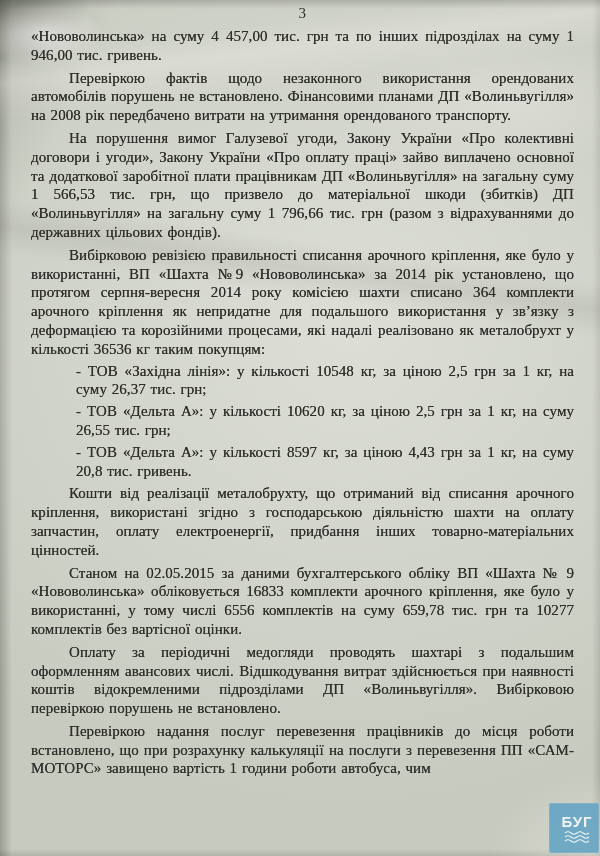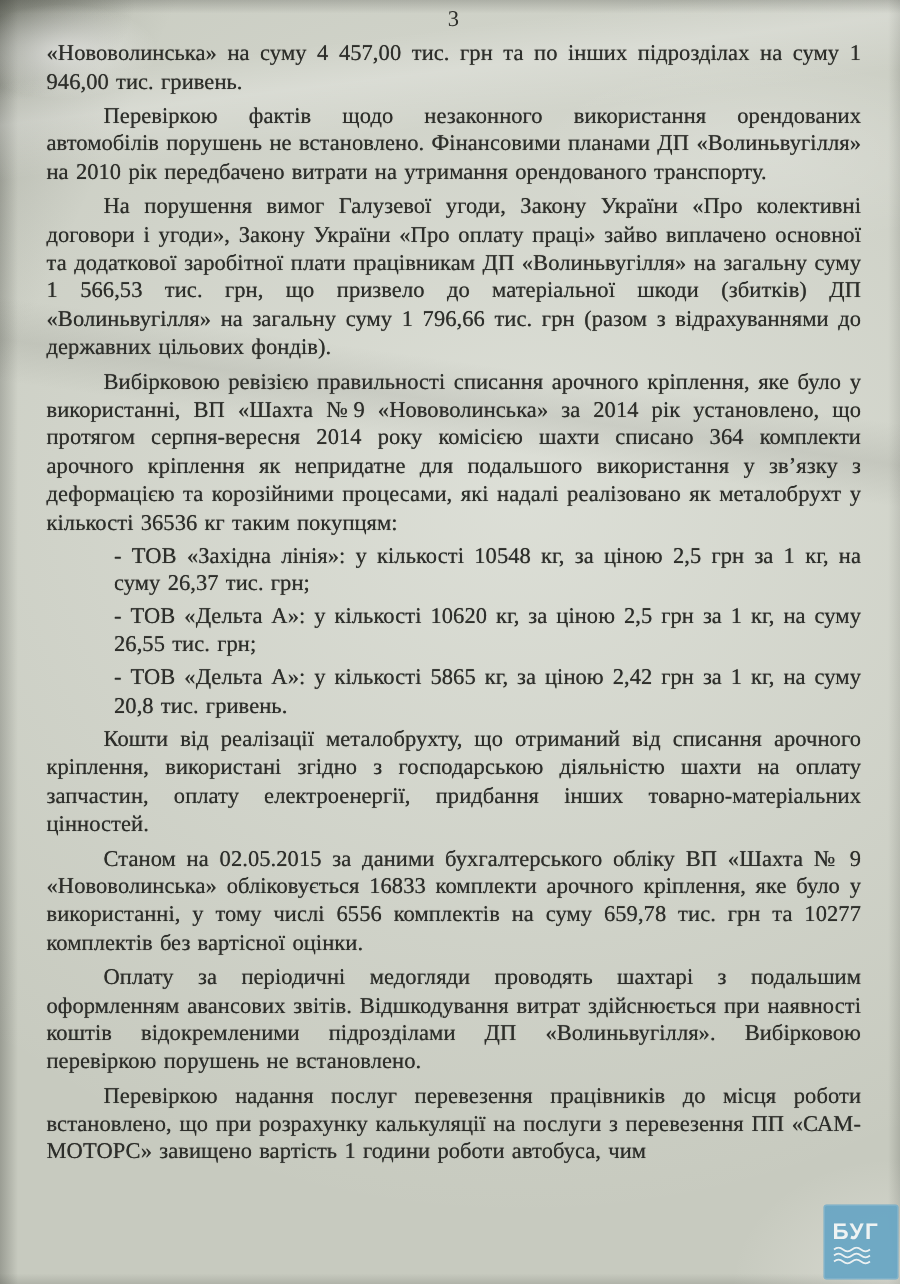--- a/index.html
+++ b/index.html
@@ -63,20 +63,21 @@
   .item { margin-top: 3px; margin-left: 45px; }
   .watermark {
     position: absolute;
     right: 1px; bottom: 3px;
     width: 50px; height: 50px;
     background: var(--wm-blue);
     opacity: 0.93;
     border-radius: 2px;
     display: flex;
     flex-direction: column;
+    align-items: center;
     justify-content: center;
     box-shadow: inset 0 0 0 1px rgba(255,255,255,0.12);
   }
   .wm-text {
     font-family: "Liberation Sans", "DejaVu Sans", sans-serif;
     font-weight: bold;
     font-size: 15px;
     letter-spacing: 1px;
     color: #f2f6f7;
     margin-left: 6px;
@@ -85,31 +86,31 @@
   .wm-waves { display: block; margin-left: 6px; }
 </style>
 </head>
 <body>
 
 <div class="scan">
   <div class="content">
     <div class="page-number">3</div>
 
     <p class="para no-indent">«Нововолинська» на суму 4 457,00 тис. грн та по інших підрозділах на суму 1 946,00 тис. гривень.</p>
-    <p class="para">Перевіркою фактів щодо незаконного використання орендованих автомобілів порушень не встановлено. Фінансовими планами ДП «Волиньвугілля» на 2010 рік передбачено витрати на утримання орендованого транспорту.</p>
+    <p class="para">Перевіркою фактів щодо незаконного використання орендованих автомобілів порушень не встановлено. Фінансовими планами ДП «Волиньвугілля» на 2008 рік передбачено витрати на утримання орендованого транспорту.</p>
     <p class="para">На порушення вимог Галузевої угоди, Закону України «Про колективні договори і угоди», Закону України «Про оплату праці» зайво виплачено основної та додаткової заробітної плати працівникам ДП «Волиньвугілля» на загальну суму 1 566,53 тис. грн, що призвело до матеріальної шкоди (збитків) ДП «Волиньвугілля» на загальну суму 1 796,66 тис. грн (разом з відрахуваннями до державних цільових фондів).</p>
     <p class="para">Вибірковою ревізією правильності списання арочного кріплення, яке було у використанні, ВП «Шахта №9 «Нововолинська» за 2014 рік установлено, що протягом серпня-вересня 2014 року комісією шахти списано 364 комплекти арочного кріплення  як непридатне для подальшого використання у зв’язку з деформацією та корозійними процесами, які надалі реалізовано як металобрухт у кількості 36536 кг таким покупцям:</p>
 
     <p class="para no-indent item">- ТОВ «Західна лінія»: у кількості 10548 кг, за ціною 2,5 грн за 1 кг, на суму 26,37 тис. грн;</p>
     <p class="para no-indent item">- ТОВ «Дельта А»: у кількості 10620 кг, за ціною 2,5 грн за 1 кг, на суму 26,55 тис. грн;</p>
-    <p class="para no-indent item">- ТОВ «Дельта А»: у кількості 5865 кг, за ціною 2,42 грн за 1 кг, на суму 20,8 тис. гривень.</p>
+    <p class="para no-indent item">- ТОВ «Дельта А»: у кількості 8597 кг, за ціною 4,43 грн за 1 кг, на суму 20,8 тис. гривень.</p>
 
     <p class="para">Кошти від реалізації металобрухту, що отриманий від списання арочного кріплення, використані згідно з господарською діяльністю шахти на оплату запчастин, оплату електроенергії, придбання інших товарно-матеріальних цінностей.</p>
     <p class="para">Станом на 02.05.2015 за даними бухгалтерського обліку ВП «Шахта № 9 «Нововолинська» обліковується 16833 комплекти арочного кріплення, яке було у використанні, у тому числі 6556 комплектів на суму 659,78 тис. грн та 10277 комплектів без вартісної оцінки.</p>
-    <p class="para">Оплату за періодичні медогляди проводять шахтарі з подальшим оформленням авансових звітів. Відшкодування витрат здійснюється при наявності коштів відокремленими підрозділами ДП «Волиньвугілля». Вибірковою перевіркою порушень не встановлено.</p>
+    <p class="para">Оплату за періодичні медогляди проводять шахтарі з подальшим оформленням авансових числі. Відшкодування витрат здійснюється при наявності коштів відокремленими підрозділами ДП «Волиньвугілля». Вибірковою перевіркою порушень не встановлено.</p>
     <p class="para">Перевіркою надання послуг перевезення працівників до місця роботи встановлено, що при розрахунку калькуляції на послуги з перевезення ПП «САМ-МОТОРС» завищено вартість 1 години роботи автобуса, чим</p>
   </div>
 
   <div class="watermark">
     <span class="wm-text">БУГ</span>
     <svg class="wm-waves" width="26" height="13" viewBox="0 0 26 13">
       <path d="M1 2 q3 -2.4 6 0 t6 0 t6 0 t6 0" fill="none" stroke="#eef4f6" stroke-width="1.1"></path>
       <path d="M1 6 q3 -2.4 6 0 t6 0 t6 0 t6 0" fill="none" stroke="#eef4f6" stroke-width="1.1"></path>
       <path d="M1 10 q3 -2.4 6 0 t6 0 t6 0 t6 0" fill="none" stroke="#eef4f6" stroke-width="1.1"></path>
     </svg>

